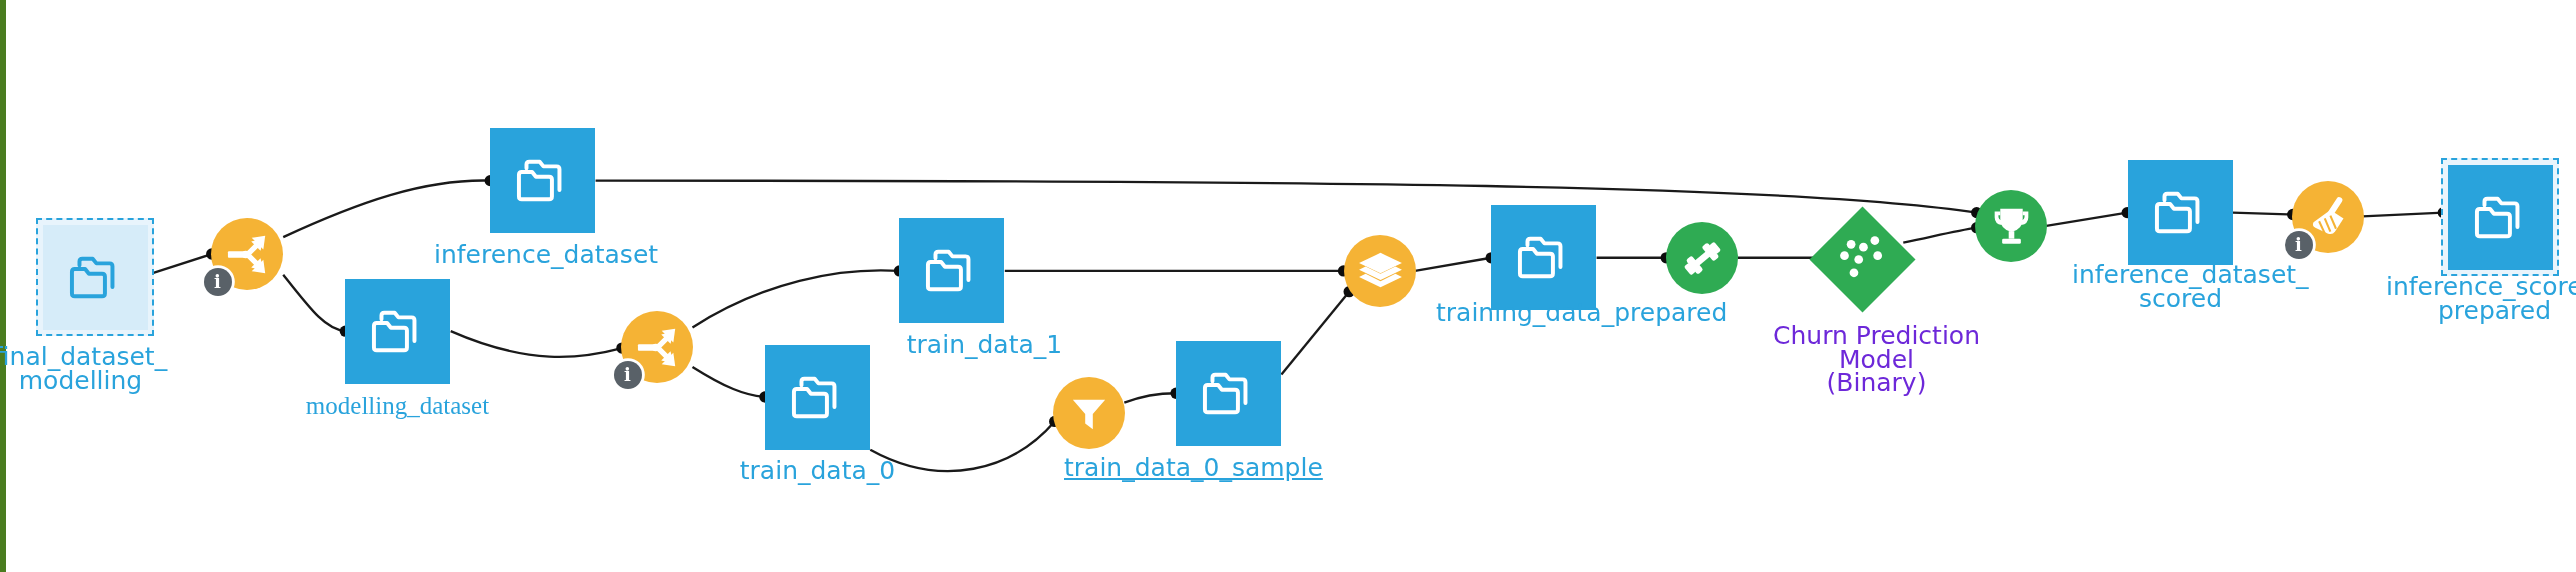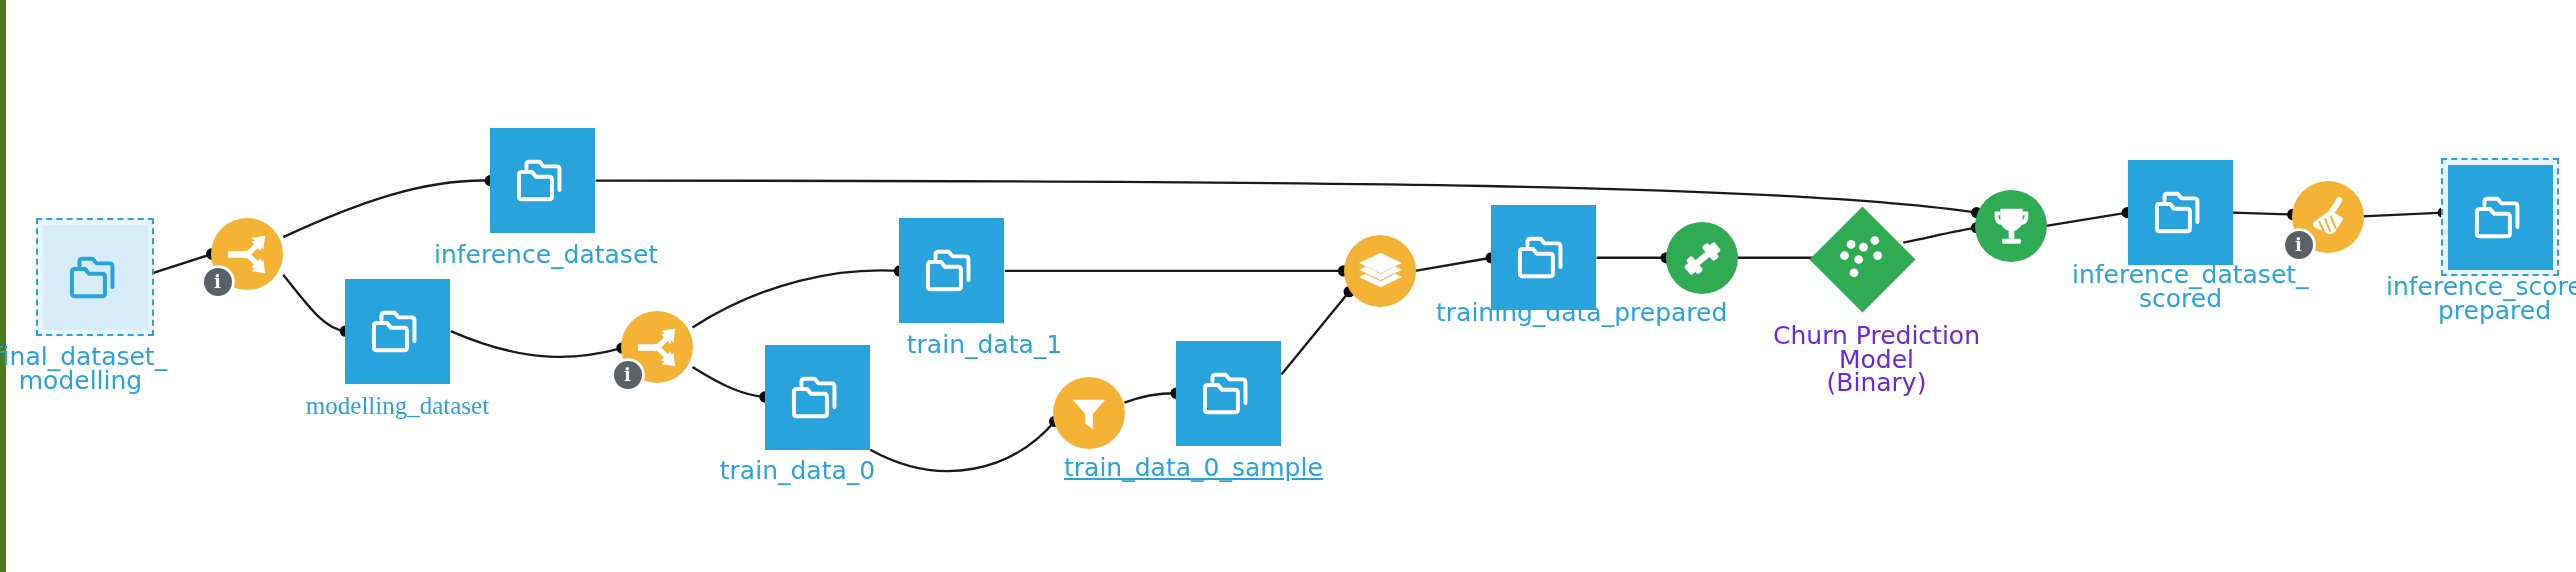--- a/index.html
+++ b/index.html
@@ -320,21 +320,21 @@
     </g>
   </svg>
           </div></div></div>
     </div>
   <div id="labels-layer">
       <div class="label" style="left: -28px; top: 345px; width: 217px;">final_dataset_
 modelling</div>
       <div class="label" style="left: 434px; top: 243px; width: 217px;">inference_dataset</div>
       <div class="label" style="left: 289px; top: 394px; width: 217px; font-family: Liberation Serif, serif;">modelling_dataset</div>
       <div class="label" style="left: 876px; top: 333px; width: 217px;">train_data_1</div>
-      <div class="label" style="left: 689px; top: 459px; width: 217px;">train_data_0</div>
+      <div class="label" style="left: 709px; top: 459px; width: 217px;">train_data_0</div>
       <div class="label" style="left: 1064px; top: 456px; width: 217px; text-decoration: underline;">train_data_0_sample</div>
       <div class="label" style="left: 1436px; top: 301px; width: 217px;">training_data_prepared</div>
       <div class="label green" style="left: 1754px; top: 324px; width: 245px;">Churn Prediction Model
 (Binary)</div>
       <div class="label" style="left: 2072px; top: 263px; width: 217px;">inference_dataset_
 scored</div>
       <div class="label" style="left: 2386px; top: 275px; width: 217px;">inference_scored_
 prepared</div>
     </div>
 

